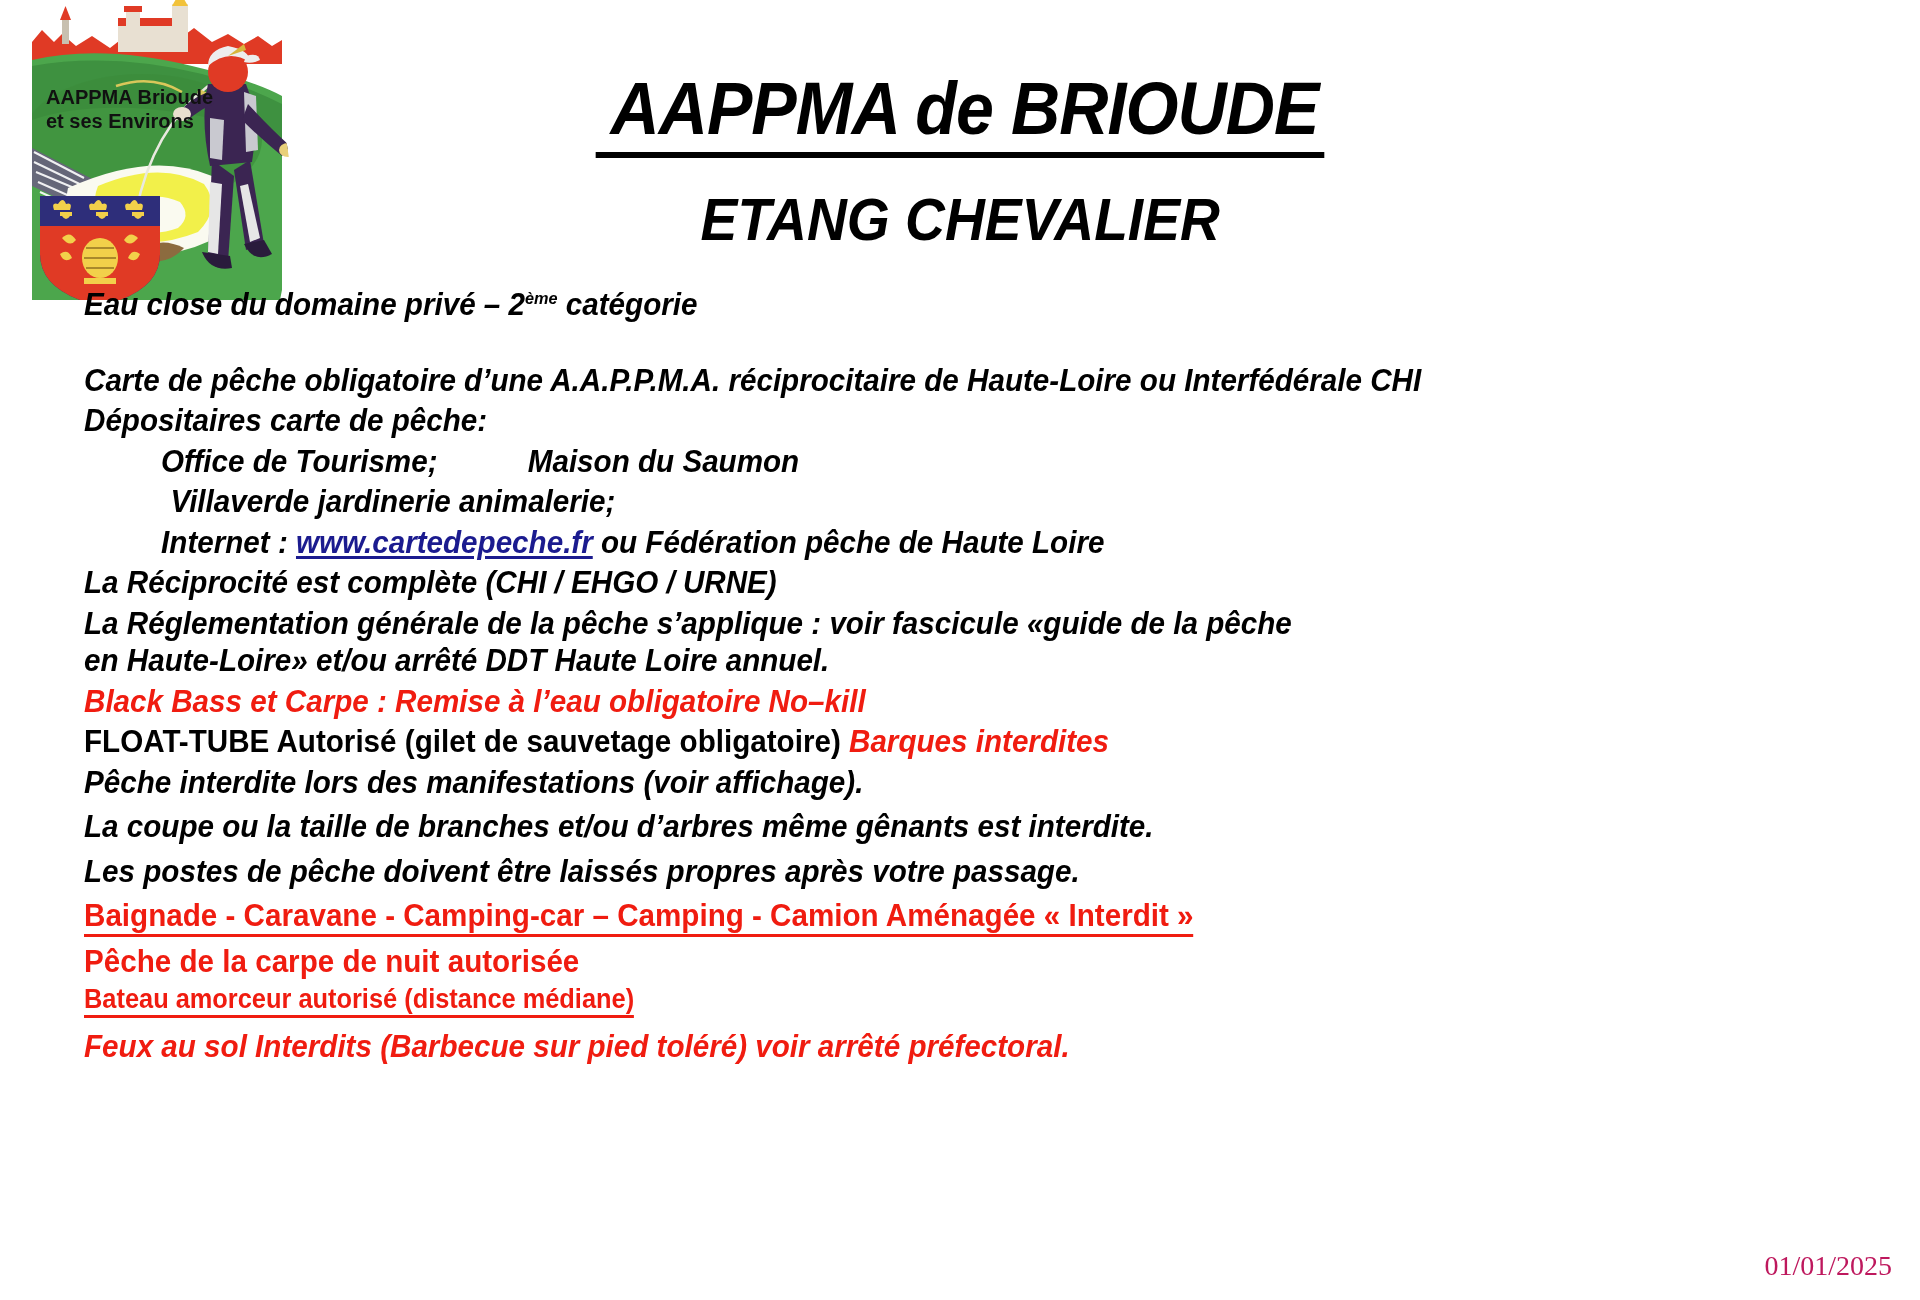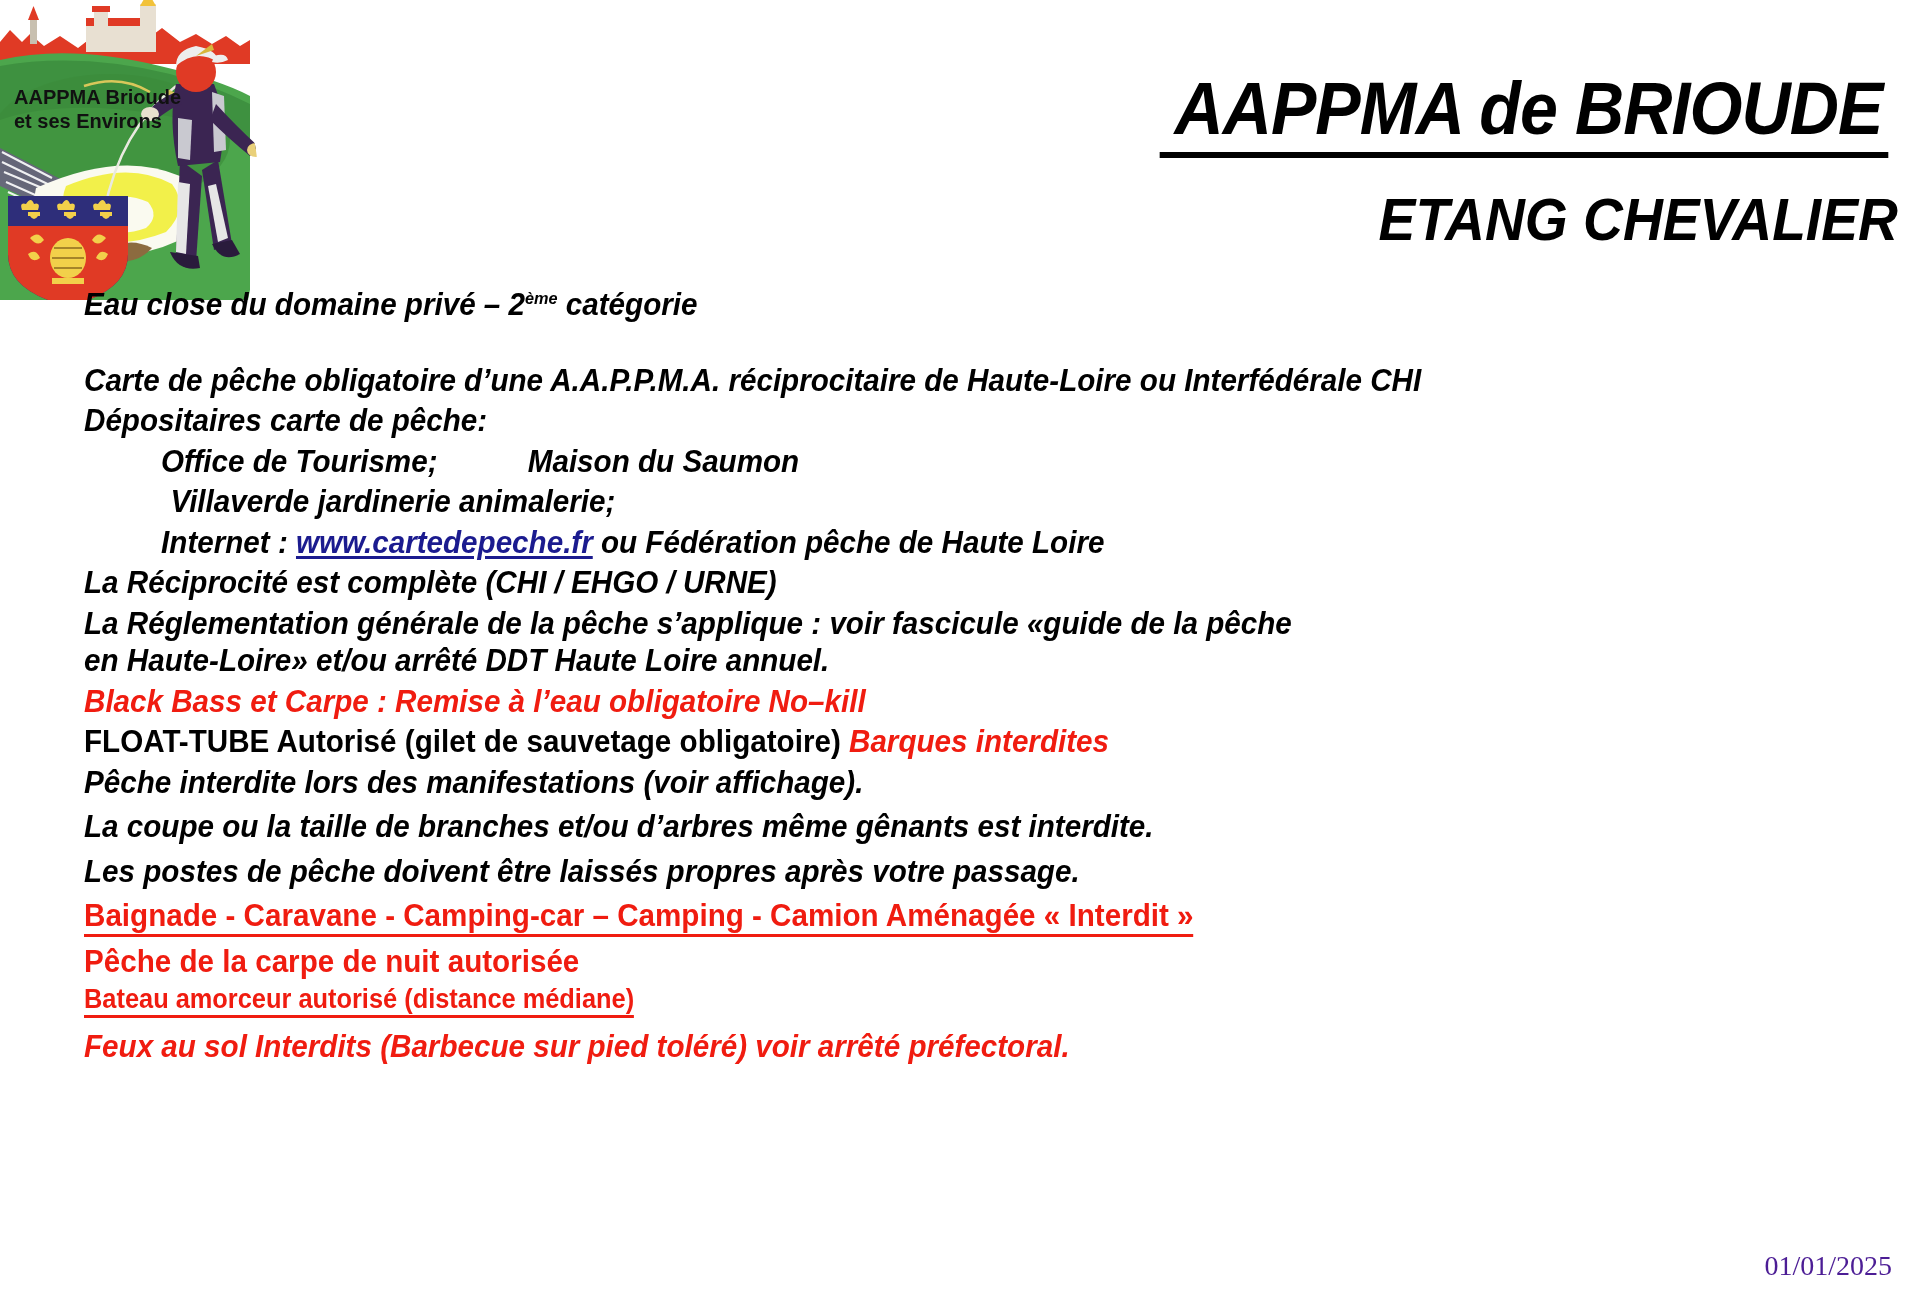--- a/index.html
+++ b/index.html
@@ -16,29 +16,30 @@
     -webkit-font-smoothing: antialiased;
   }
 
   
   #logo {
     position: absolute;
     left: 0px;
     top: 0px;
     width: 310px;
     height: 300px;
+    padding-left: 32px;
   }
   #logo svg { display: block; width: 310px; height: 300px; }
 
   
   .hdr-wrap {
     position: absolute;
     left: 0;
     width: 1920px;
-    text-align: right;
+    text-align: center;
   }
   #title-main {
     top: 72px;
   }
   #title-main .txt {
     display: inline-block;
     font-size: 74px;
     line-height: 1.0;
     font-weight: bold;
     font-style: italic;
@@ -114,21 +115,21 @@
 
   
   #date-stamp {
     position: absolute;
     right: 28px;
     top: 1250px;
     font-family: "Liberation Serif", serif;
     font-size: 28px;
     font-weight: normal;
     font-style: normal;
-    color: #4c1d95;
+    color: #be185d;
   }
 </style>
 </head>
 <body>
 
 <div id="logo">
   <svg viewBox="0 0 310 300" xmlns="http://www.w3.org/2000/svg">
     <defs>
       <clipPath id="logoClip">
         <path d="M0,0 H250 Q264,60 250,120 Q270,200 248,300 H0 Z"></path>

